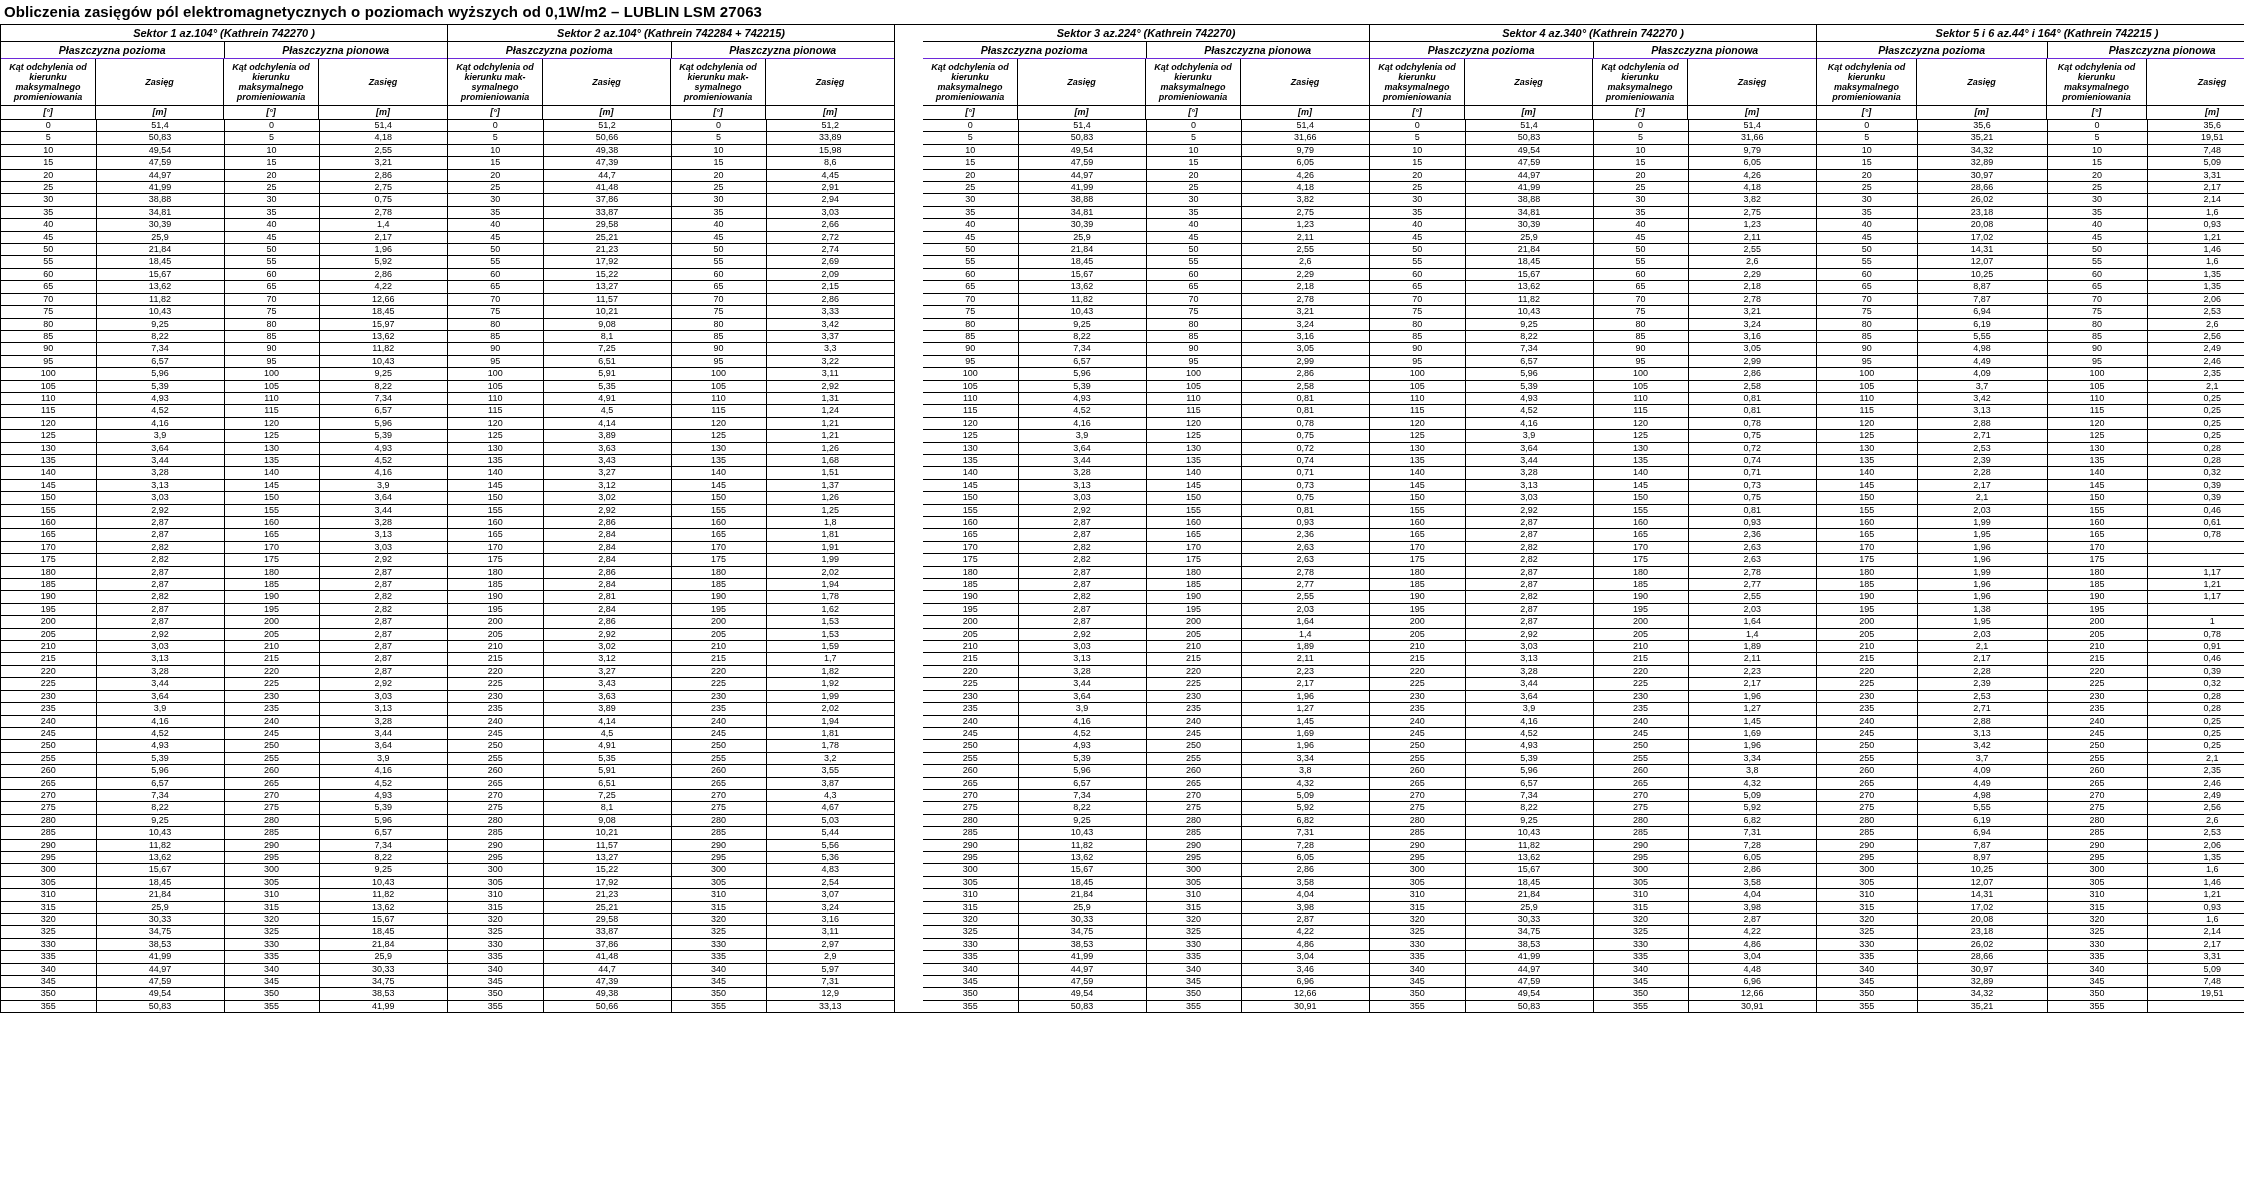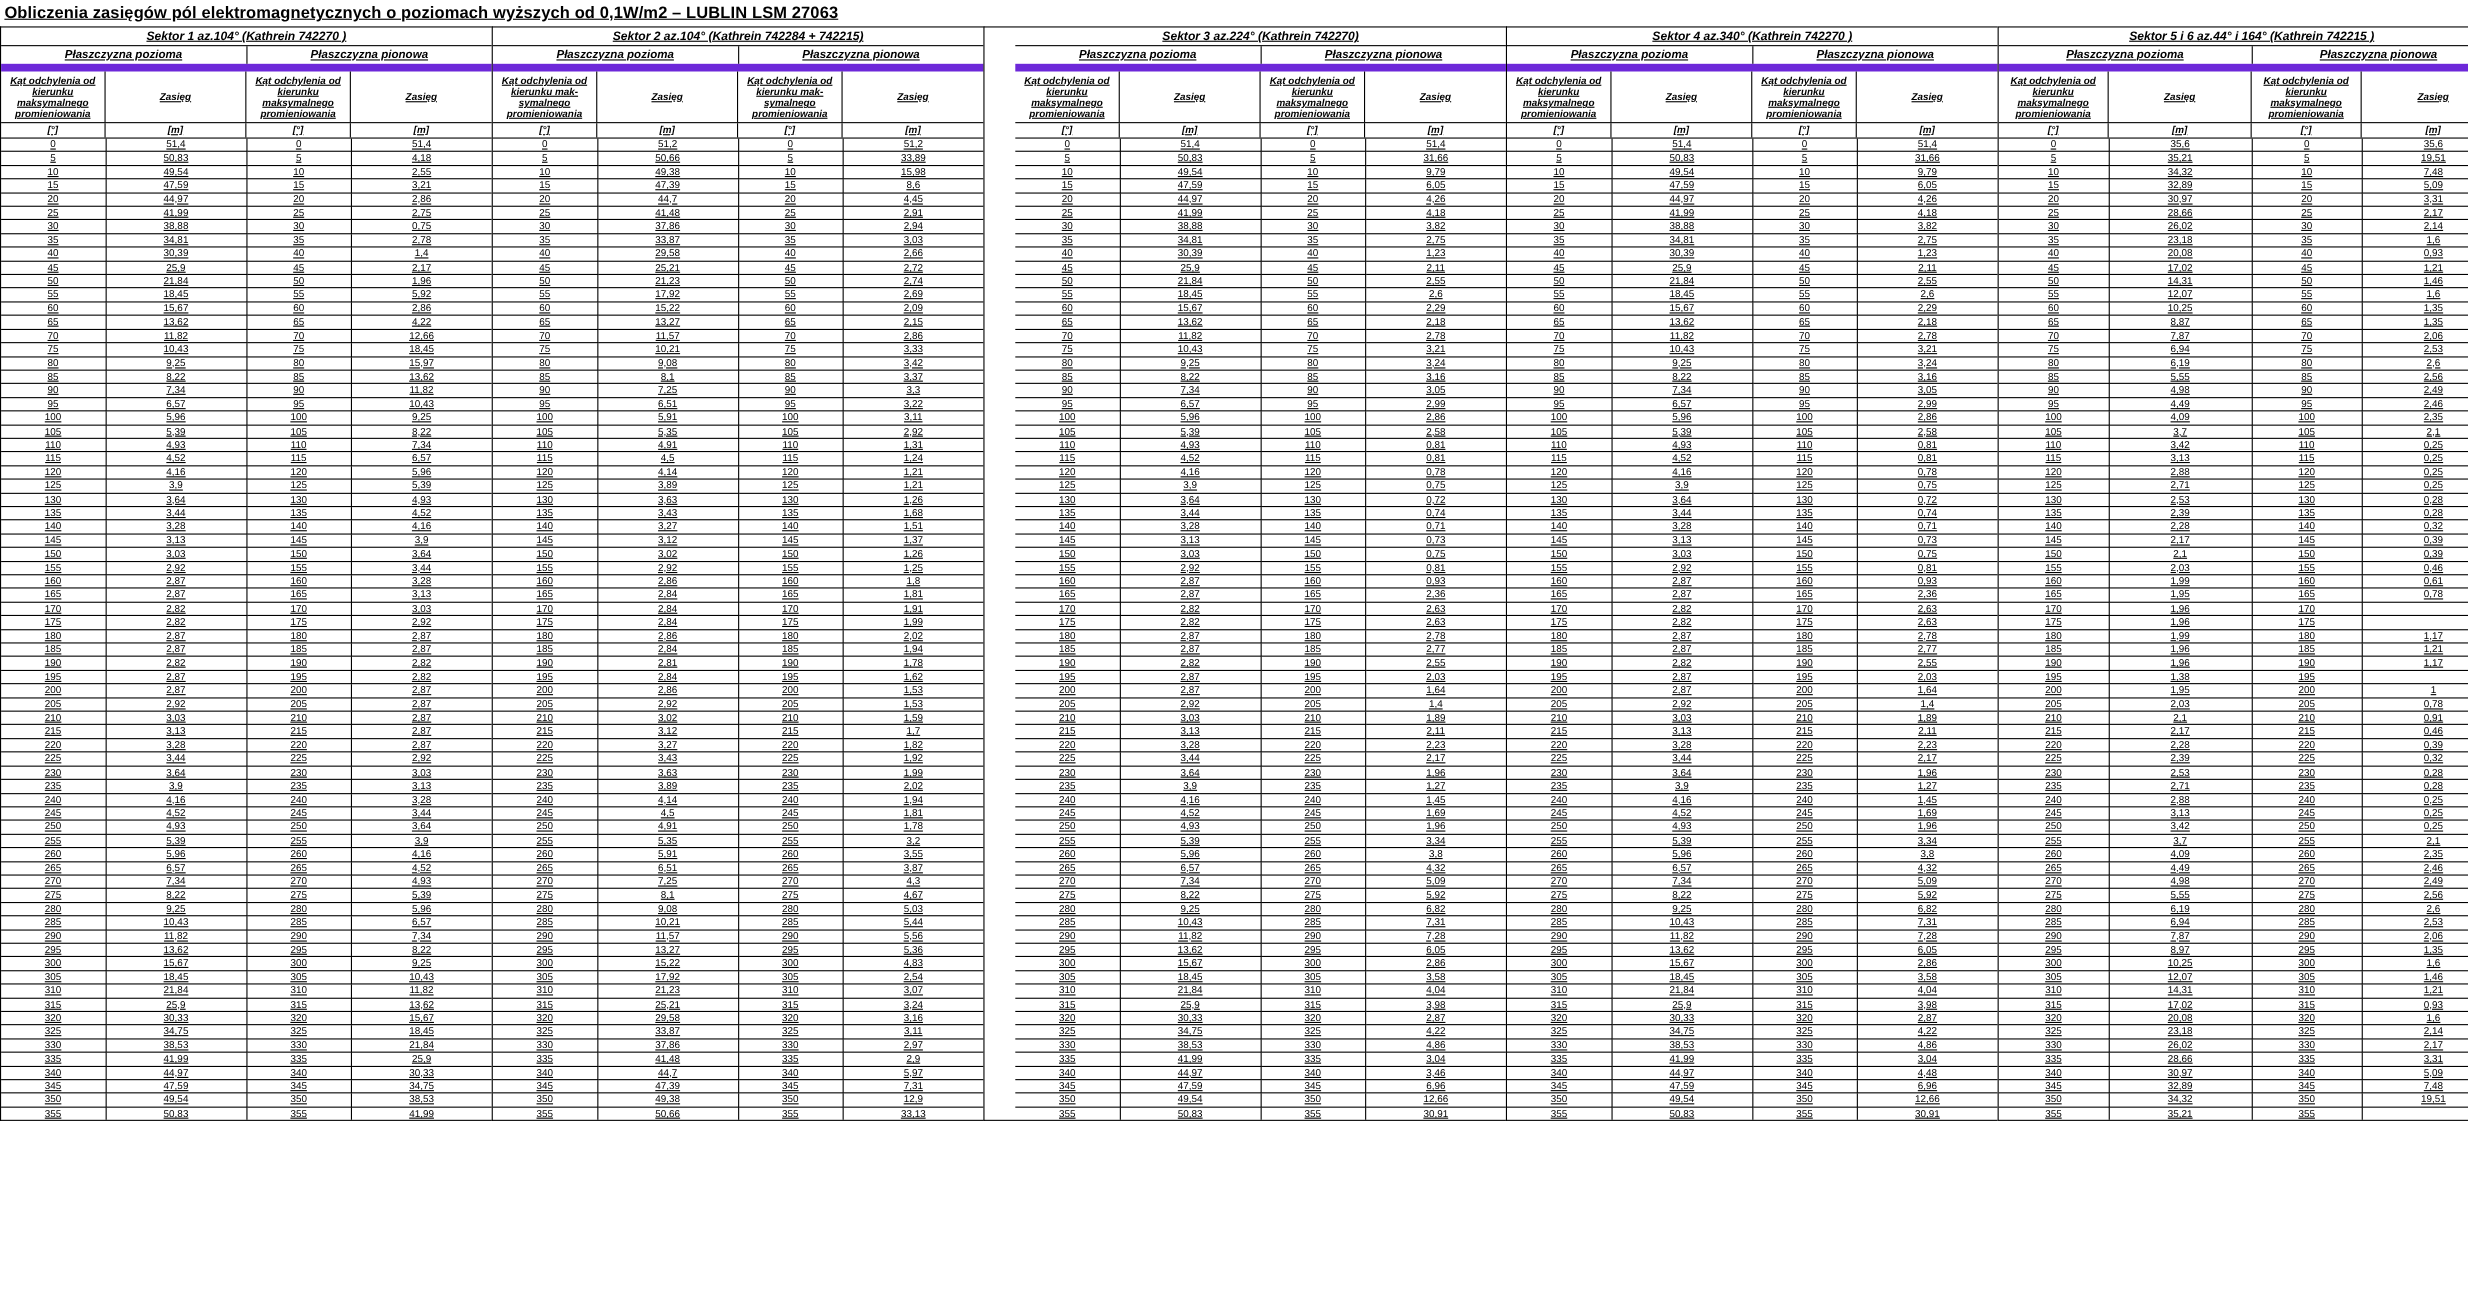--- a/index.html
+++ b/index.html
@@ -1,29 +1,29 @@
 <!DOCTYPE html>
 <html><head>
 <meta charset="utf-8">
 <style>
   html,body{margin:0;padding:0;background:#ffffff;}
   body{font-family:"Liberation Sans", sans-serif;color:#000;}
-  #page{width:2244px;height:1194px;position:relative;overflow:hidden;background:#fff;text-decoration:underline;}
+  #page{width:2244px;height:1194px;position:relative;overflow:hidden;background:#fff;}
   .doc-title{
     font-size:15px;font-weight:bold;padding:3px 4px 4px 4px;
     letter-spacing:0.1px;
   }
   .sector-wrap{display:flex;align-items:stretch;}
   .sector{border:1px solid #000;border-right:none;}
   .sector:last-child{border-right:1px solid #000;}
   .sector-title{
     text-align:center;font-weight:bold;font-size:11px;font-style:italic;
     padding:2px 0 2px 0;border-bottom:1px solid #000;white-space:nowrap;
   }
-  .plane-row{display:flex;border-bottom:7px solid #6d28d9;}
+  .plane-row{display:flex;border-bottom:1px solid #6d28d9;}
   .plane{
     text-align:center;font-weight:bold;font-size:10.5px;font-style:italic;
     padding:2px 0;border-right:1px solid #000;
   }
   .plane:last-child{border-right:none;}
   .hdr-row{display:flex;border-bottom:1px solid #000;}
   .hdr-cell{
     text-align:center;font-weight:bold;font-size:9px;font-style:italic;
     line-height:1.12;padding:2px 1px;border-right:1px solid #000;
     display:flex;align-items:center;justify-content:center;height:46px;

